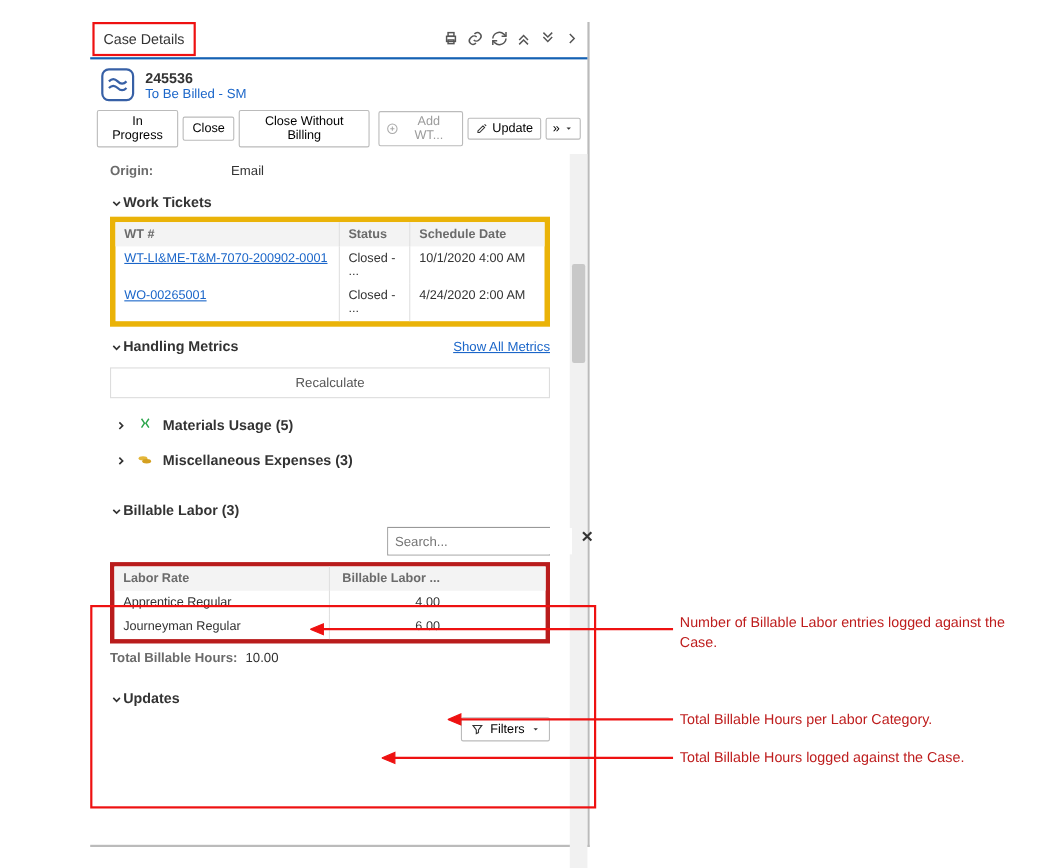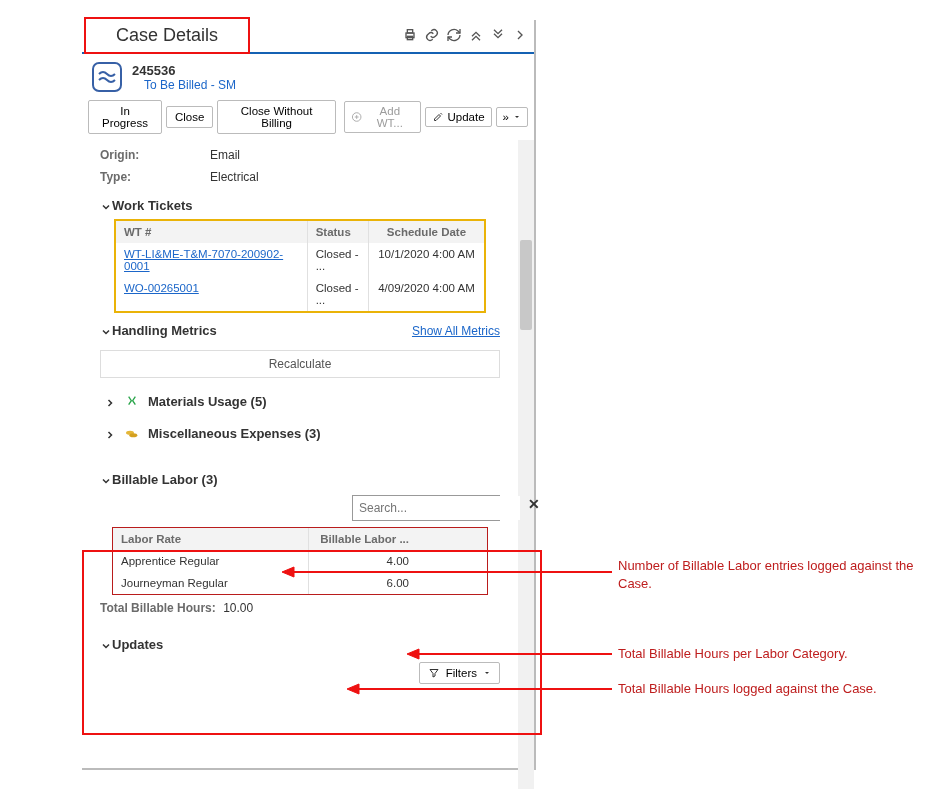--- a/index.html
+++ b/index.html
@@ -27,23 +27,23 @@
   
   .titlebar {
     height: 30px;
     display: flex;
     align-items: center;
     justify-content: space-between;
     padding: 0 6px 0 0;
   }
   .title-left {
     display: inline-block;
-    padding: 6px 30px;
+    padding: 6px 8px;
     border: 2px solid #e11;
-    font-size: 18px;
+    font-size: 13px;
     margin-left: 2px;
   }
   .title-icons {
     display: flex;
     align-items: center;
     gap: 6px;
   }
   .title-icons span, .title-icons svg {
     color: #555;
     width: 16px;
@@ -58,21 +58,21 @@
     gap: 10px;
     padding: 0 10px 8px;
   }
   .case-icon {
     width: 30px; height: 30px;
     border: 2px solid #3760a6;
     border-radius: 7px;
     display: flex; align-items: center; justify-content: center;
   }
   .case-title { font-size: 13px; font-weight: bold; }
-  .case-status { font-size: 12px; color: #1b66c9; margin-left: 12px; }
+  .case-status { font-size: 12px; color: #1b66c9; }
   
   .action-row {
     display: flex;
     align-items: center;
     gap: 4px;
     padding: 0 6px 6px;
   }
   .btn {
     border: 1px solid #bbb;
     background: #fff;
@@ -111,63 +111,63 @@
   .section-head.small { padding:8px 18px 4px; }
   .chev { display:inline-block; }
   .chev svg { vertical-align:middle; }
   .show-link {
     margin-left:auto; color:#1b66c9; font-weight:normal; font-size:12px;
     text-decoration: underline;
   }
 
   
   .table {
-    margin: 0 32px;
-    border: 2px solid #eab308;
+    margin: 0 18px;
+    border: 5px solid #eab308;
     font-size:11.5px;
   }
   .table .thead, .table .trow { display:flex; }
   .table .thead { background:#f3f3f3; font-weight:bold; color:#6b6b6b; }
   .table .th, .table .td {
     padding:5px 8px; border-right:1px solid #e0e0e0;
   }
-  .table .th:last-child, .table .td:last-child { border-right:none;text-align:center; }
+  .table .th:last-child, .table .td:last-child { border-right:none; }
   .c-wt { width: 218px; }
   .c-st { width: 68px; }
   .c-sd { width: 130px; }
   .link { color:#1b66c9; text-decoration: underline; }
 
   .recalc {
     margin: 6px 18px 8px;
     border:1px solid #ddd;
     text-align:center;
     padding:6px;
     font-size:12px;
     color:#555;
     border-radius:0;
     cursor:pointer;
   }
 
-  .subsection-head { display:flex; align-items:flex-start; gap:8px; padding:8px 22px; font-size:13px; font-weight:bold; }
+  .subsection-head { display:flex; align-items:center; gap:8px; padding:8px 22px; font-size:13px; font-weight:bold; }
   .mini-ico { display:inline-block; width:16px; height:16px; }
 
   .search-row {
     display:flex; justify-content:flex-end; padding:4px 18px 6px;
   }
   .searchbox {
     display:flex; 
     border:1px solid #999; width:148px; height:26px;
   }
   .searchbox input {
     flex:1; border:none; outline:none; padding:0 6px; font-size:12px; color:#888;
   }
   .searchbox .x { padding:0 8px; font-weight:bold; font-size:14px; cursor:pointer; }
 
   
-  .bl-table { margin:0 30px; border:1px solid #b91c1c; font-size:11.5px; }
+  .bl-table { margin:0 18px; border:4px solid #b91c1c; font-size:11.5px; }
   .bl-table .thead, .bl-table .trow { display:flex; }
   .bl-table .thead { background:#f3f3f3; font-weight:bold; color:#6b6b6b; }
   .bl-table .th, .bl-table .td { padding:5px 8px; border-right:1px solid #e0e0e0; }
   .bl-table .th:last-child, .bl-table .td:last-child { border-right:none; }
   .c-lr { width:196px; }
   .c-bh { width:108px;text-align:right; }
   .total-row { padding:6px 18px 4px; font-size:12px; }
   .total-row .lbl { color:#6b6b6b; font-weight:bold; }
   .total-row .val { color:#333; padding-left:4px; }
 
@@ -280,24 +280,20 @@
     <div class="body-wrap">
       <div class="scrollbar">
         <div class="scroll-thumb"></div>
       </div>
       <div class="body">
 
         <div class="kv">
           <span class="k">Origin:</span>
           <span>Email</span>
         </div>
-        <div class="kv">
-          <span class="k">Type:</span>
-          <span>Electrical</span>
-        </div>
 
         <div class="section-head">
           <span class="chev">
             <svg width="12" height="12" viewBox="0 0 24 24" fill="none" stroke="#333" stroke-width="3">
                 <path d="M6 9l6 6 6-6"></path>
               </svg>
           </span>
           <span>Work Tickets</span>
         </div>
         <div class="table">
@@ -307,21 +303,21 @@
             <div class="th c-sd">Schedule Date</div>
           </div>
           <div class="trow">
             <div class="td c-wt"><span class="link">WT-LI&amp;ME-T&amp;M-7070-200902-0001</span></div>
             <div class="td c-st">Closed - ...</div>
             <div class="td c-sd">10/1/2020 4:00 AM</div>
           </div>
           <div class="trow">
             <div class="td c-wt"><span class="link">WO-00265001</span></div>
             <div class="td c-st">Closed - ...</div>
-            <div class="td c-sd">4/09/2020 4:00 AM</div>
+            <div class="td c-sd">4/24/2020 2:00 AM</div>
           </div>
         </div>
 
         <div class="section-head">
           <span class="chev">
             <svg width="12" height="12" viewBox="0 0 24 24" fill="none" stroke="#333" stroke-width="3">
                 <path d="M6 9l6 6 6-6"></path>
               </svg>
           </span>
           <span>Handling Metrics</span>

